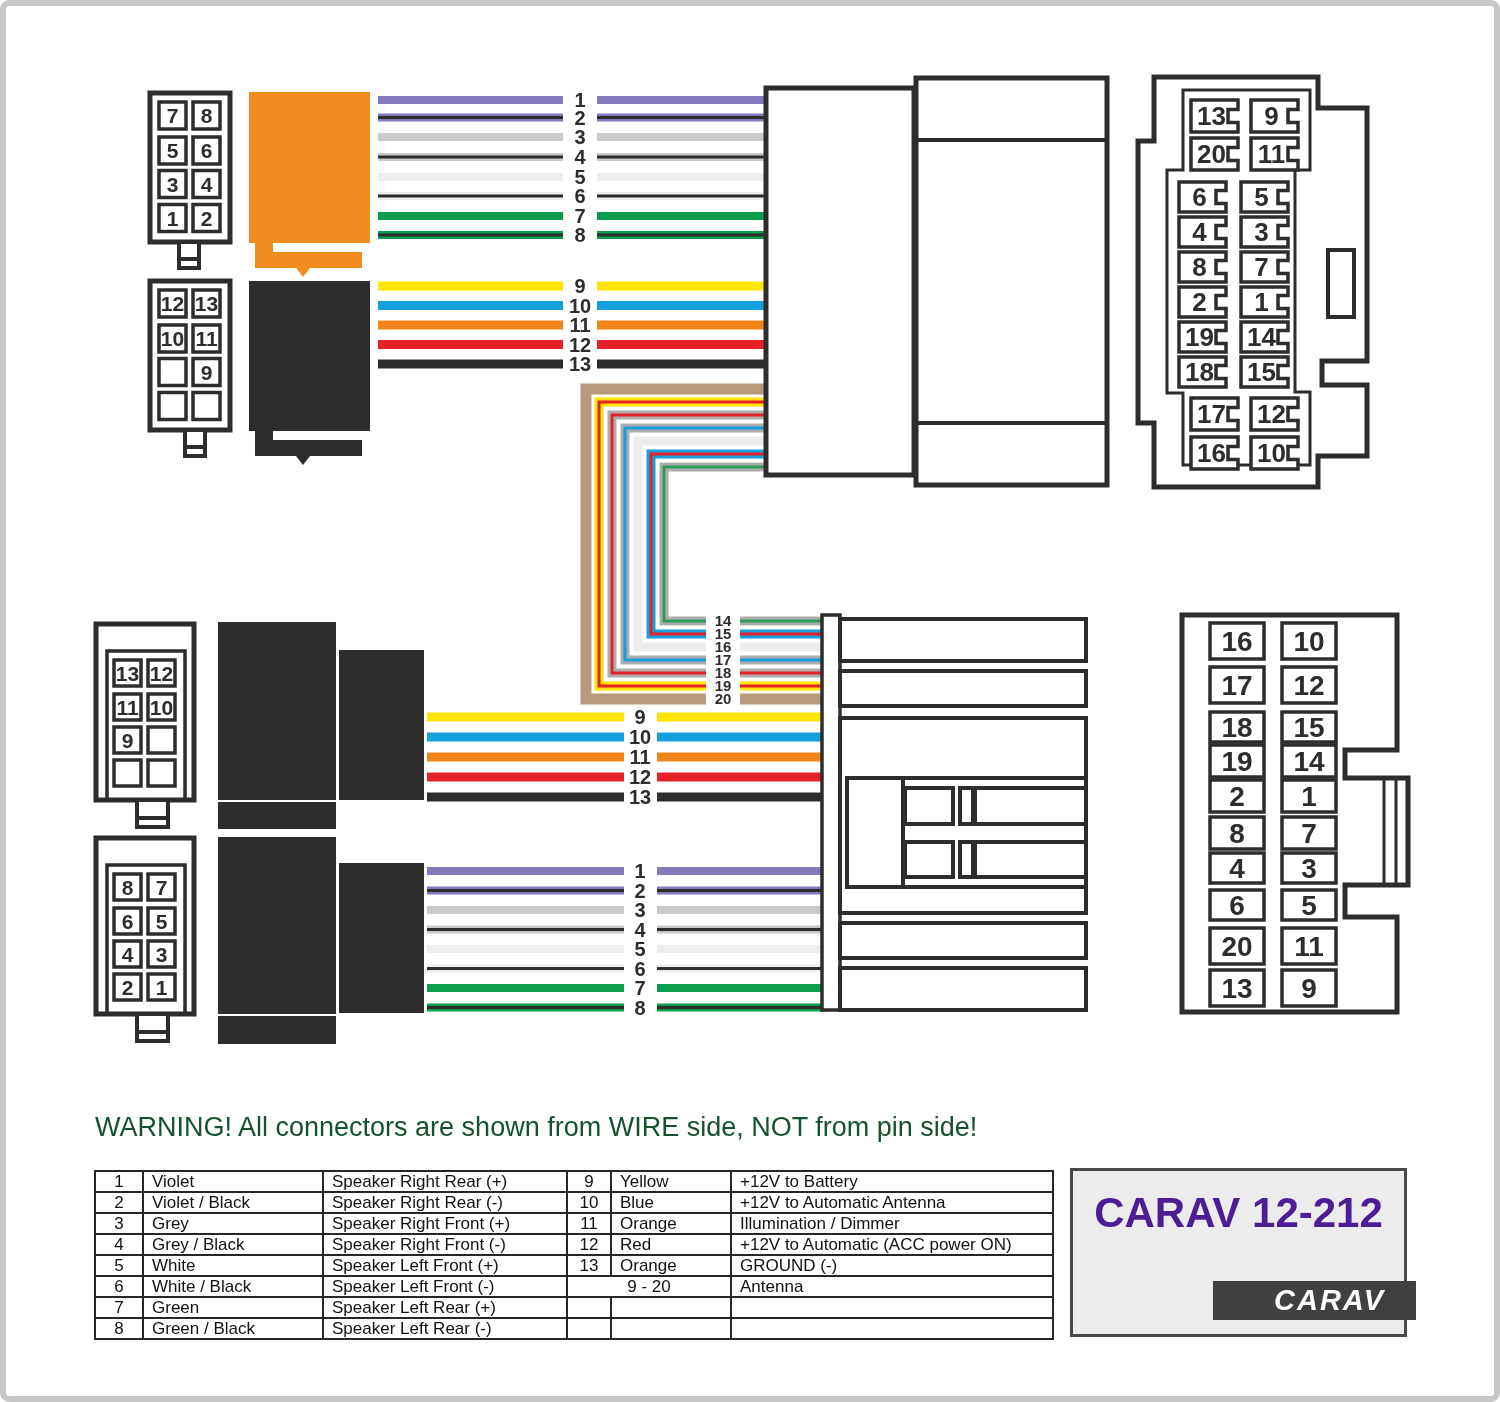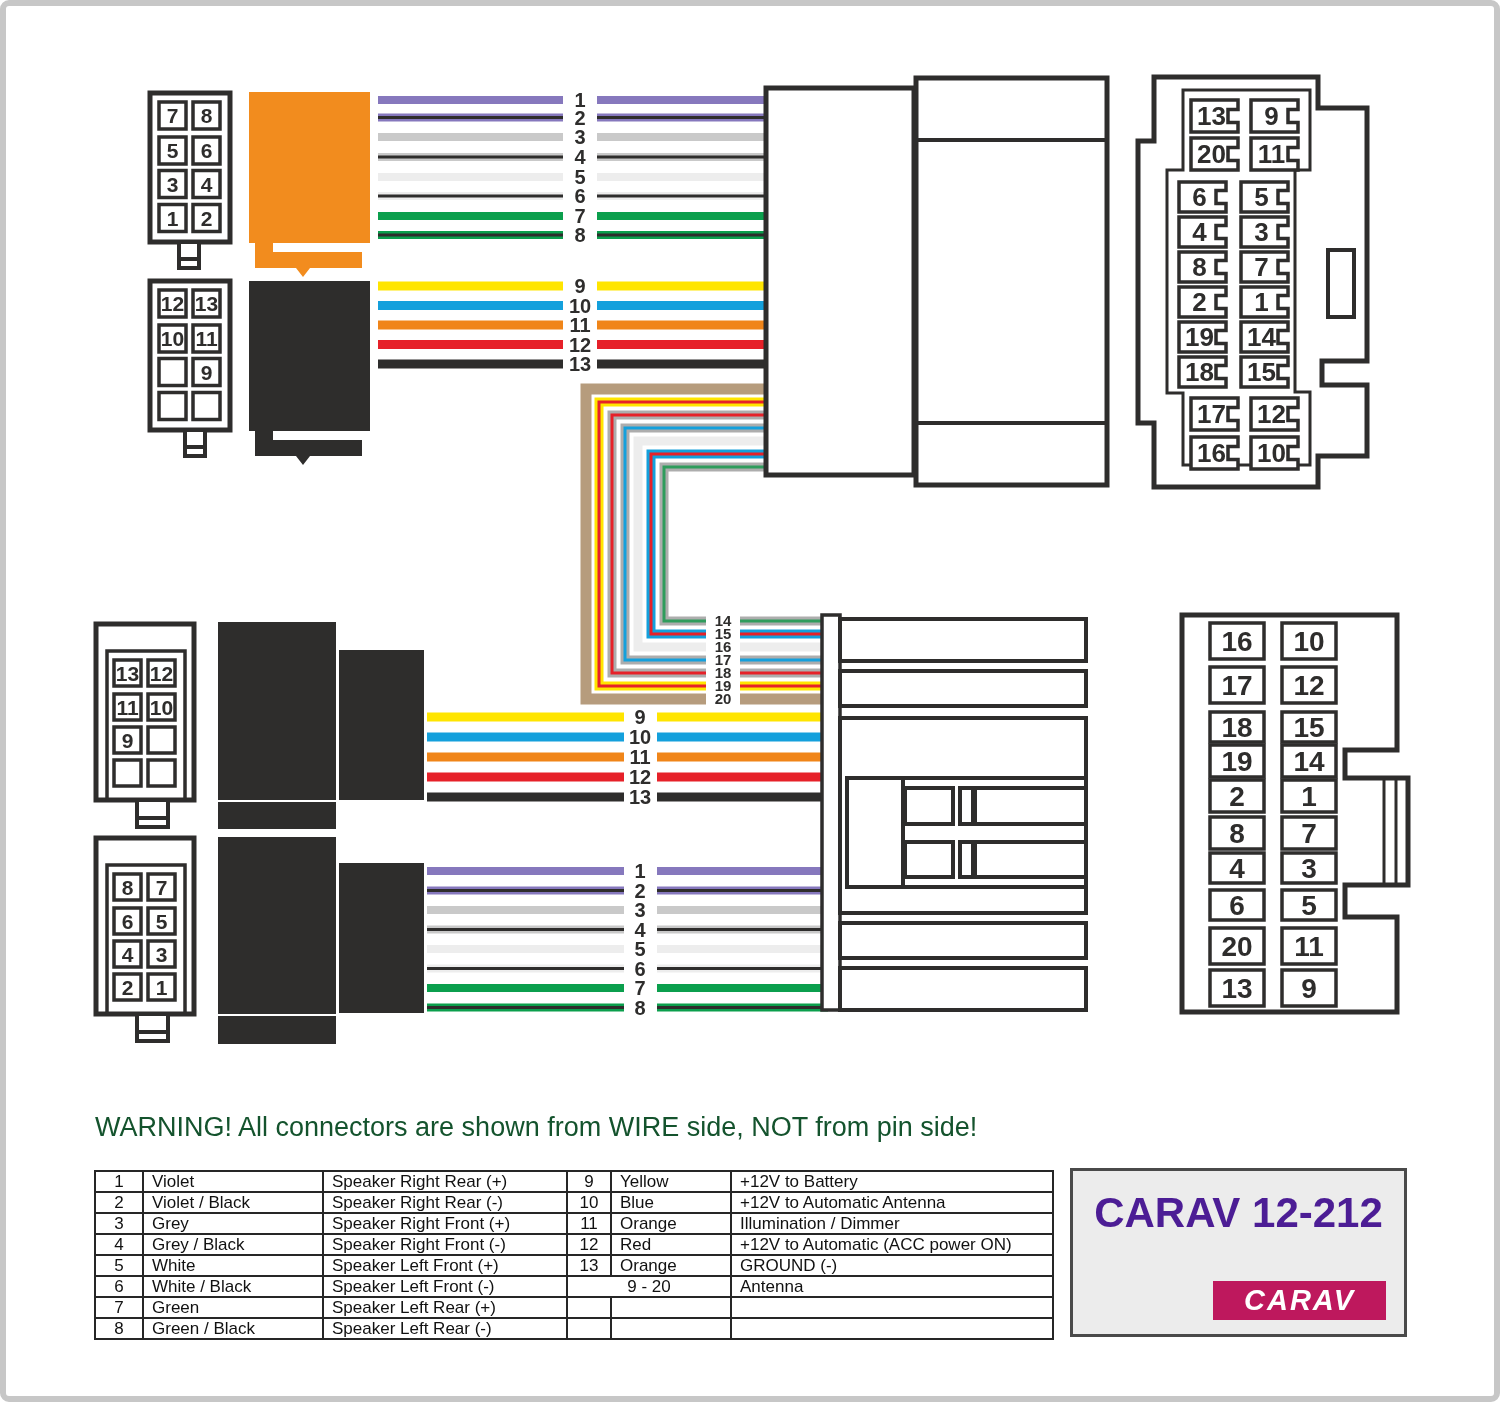--- a/index.html
+++ b/index.html
@@ -506,17 +506,17 @@
           <td>Speaker Left Rear (-)</td>
           <td class="num"></td>
           <td></td>
           <td></td>
         </tr>
       </tbody>
   </table>
 
   <div class="brand-panel" style="background: rgb(236, 236, 236); border-color: rgb(74, 74, 74);">
     <div class="model" style="color: #4c1d95;">CARAV 12-212</div>
-    <div class="logo" style="background: #be185d; color: rgb(255, 255, 255);">CARAV</div>
+    <div class="logo" style="background: #404040; color: rgb(255, 255, 255); padding-left: 30px;">CARAV</div>
   </div>
 
   <div class="frame"></div>
 </div>
 
 </body></html>

